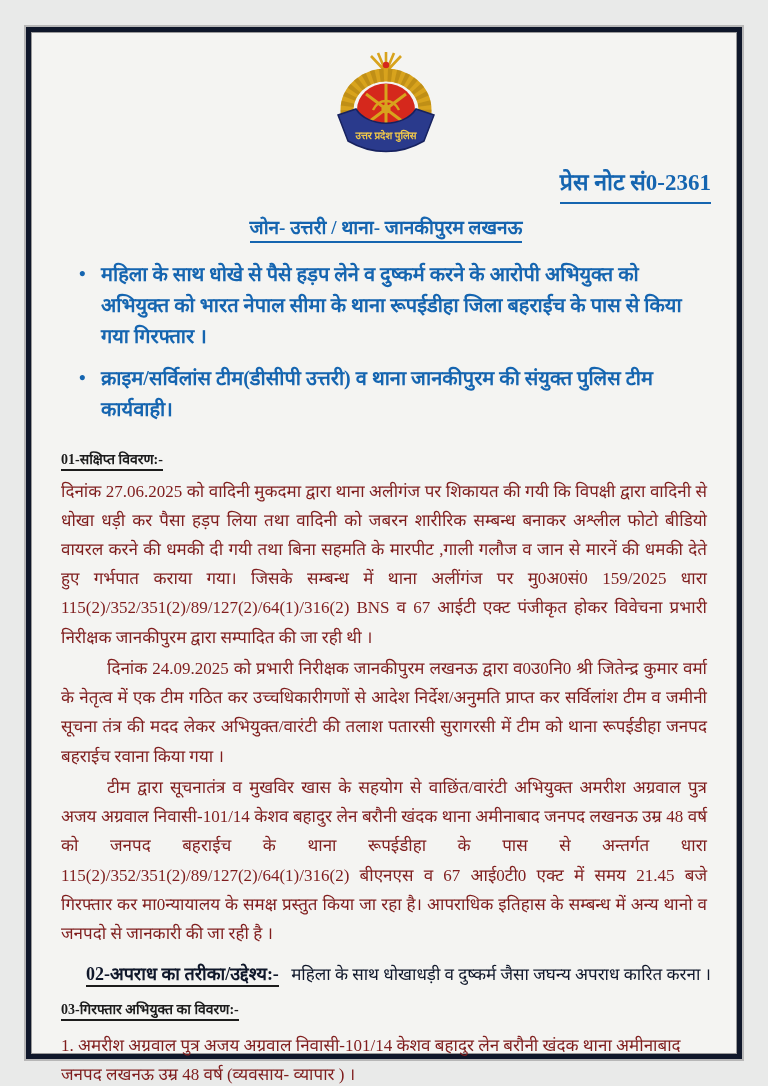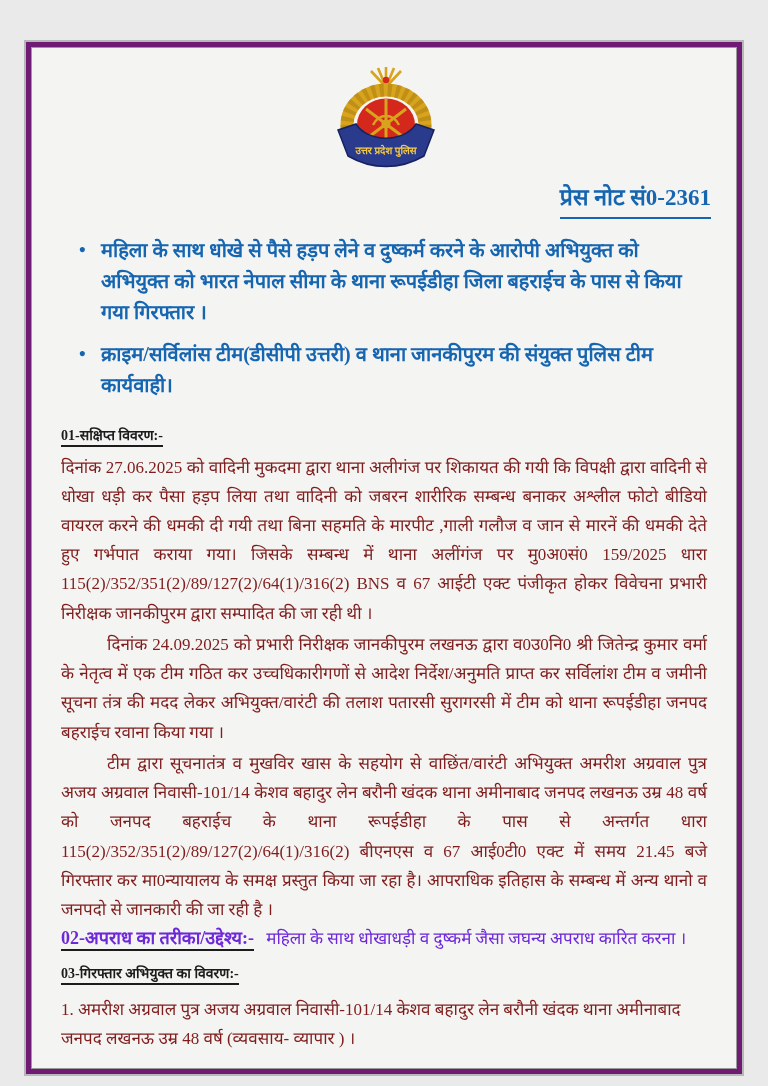--- a/index.html
+++ b/index.html
@@ -1,38 +1,38 @@
 <!DOCTYPE html>
 <html><head>
 <meta charset="utf-8">
 <style>
   html,body{margin:0;padding:0;background:#e9eae9;}
   .canvas{position:relative;width:768px;height:1086px;background:#e9eae9;overflow:hidden;
           font-family:"Liberation Serif","DejaVu Serif",serif;}
-  .page{position:absolute;left:26px;top:42px;width:706px;height:1022px;background:#f4f4f2;
-        border:5px solid #701a75;box-shadow:0 0 0 2px #b7b7b7, inset 0 0 0 1px #9a9a9a;}
+  .page{position:absolute;left:26px;top:27px;width:706px;height:1022px;background:#f4f4f2;
+        border:5px solid #0f172a;box-shadow:0 0 0 2px #b7b7b7, inset 0 0 0 1px #9a9a9a;}
   .content{padding:14px 26px 0 30px;}
   .logo-wrap{text-align:center;margin-top:6px;}
   .org-title{text-align:center;margin-top:2px;}
   .org-title span{display:inline-block;color:#1565b0;font-weight:bold;font-size:27px;
         border-bottom:2px solid #1565b0;padding-bottom:2px;}
   .press-block{text-align:right;margin-top:6px;color:#1565b0;font-weight:bold;font-size:23px;line-height:1.5;}
   .press-block span{display:inline-block;border-bottom:2px solid #1565b0;padding-bottom:1px;}
   .zone-line{text-align:center;margin-top:10px;}
   .zone-line span{display:inline-block;color:#1565b0;font-weight:bold;font-size:19px;
         border-bottom:2px solid #1565b0;padding-bottom:1px;}
   ul.bullets{margin:16px 0 0 14px;padding:0;list-style:none;}
   ul.bullets li{position:relative;padding-left:26px;color:#1565b0;font-weight:bold;
         font-size:20px;line-height:1.55;margin-bottom:11px;}
   ul.bullets li::before{content:"\2022";position:absolute;left:4px;top:0;font-size:19px;}
   .sec-heading{margin-top:24px;color:#1c1c1c;font-size:14px;font-weight:bold;}
   .sec-heading span{display:inline-block;border-bottom:2px solid #1c1c1c;padding-bottom:1px;}
   p.body{margin:6px 4px 0 0;color:#7f1d1d;font-size:17px;line-height:1.72;text-align:justify;}
   p.body.indent{text-indent:46px;margin-top:2px;}
-  .inline-sec{color:#6d28d9;font-size:17px;line-height:1.6;}
+  .inline-sec{margin-top:12px;color:#0f172a;font-size:17px;line-height:1.6;text-align:right;}
   .inline-sec .h{font-weight:bold;font-size:18px;border-bottom:2px solid #1c1c1c;padding-bottom:1px;}
   .inline-sec .t{margin-left:8px;}
   .sec-heading.tight{margin-top:10px;}
   p.body.item{margin-top:10px;text-align:left;}
 </style>
 </head>
 <body>
 
 <div class="canvas">
   <div class="page">
@@ -58,20 +58,23 @@
           <path d="M12,63 L30,57 C42,76 78,76 90,57 L108,63 L98,89 C74,103 46,103 22,89 Z" fill="#2a3a8c" stroke="#17225f" stroke-width="1.5"></path>
           <text x="60" y="87" text-anchor="middle" font-size="10" font-weight="bold" fill="#f0c84a">उत्तर प्रदेश पुलिस</text>
         </svg>
       </div>
 
 
       <div class="press-block">
         <span>प्रेस नोट सं0-2361</span><br>
       </div>
 
+      <div class="zone-line">
+        <span>जोन- उत्तरी / थाना- जानकीपुरम लखनऊ</span>
+      </div>
 
       <ul class="bullets">
         <li>महिला के साथ धोखे से पैसे हड़प लेने  व दुष्कर्म करने के आरोपी अभियुक्त को अभियुक्त को भारत नेपाल सीमा के थाना रूपईडीहा जिला बहराईच के पास से किया गया गिरफ्तार ।</li>
         <li>क्राइम/सर्विलांस टीम(डीसीपी उत्तरी) व थाना जानकीपुरम की संयुक्त पुलिस टीम कार्यवाही।</li>
       </ul>
 
       <div class="sec-heading">
         <span>01-सक्षिप्त विवरण:-</span>
       </div>
       <p class="body">दिनांक  27.06.2025  को वादिनी मुकदमा द्वारा थाना अलीगंज पर शिकायत की गयी कि विपक्षी द्वारा वादिनी से धोखा धड़ी कर पैसा हड़प लिया तथा वादिनी को जबरन शारीरिक सम्बन्ध  बनाकर अश्लील फोटो बीडियो वायरल करने की धमकी दी गयी तथा  बिना सहमति के मारपीट ,गाली गलौज व जान से मारनें की धमकी देते हुए गर्भपात कराया गया।  जिसके  सम्बन्ध  में  थाना  अलींगंज  पर  मु0अ0सं0  159/2025  धारा 115(2)/352/351(2)/89/127(2)/64(1)/316(2) BNS व 67 आईटी एक्ट पंजीकृत होकर  विवेचना प्रभारी निरीक्षक जानकीपुरम द्वारा सम्पादित की जा रही थी ।</p>

